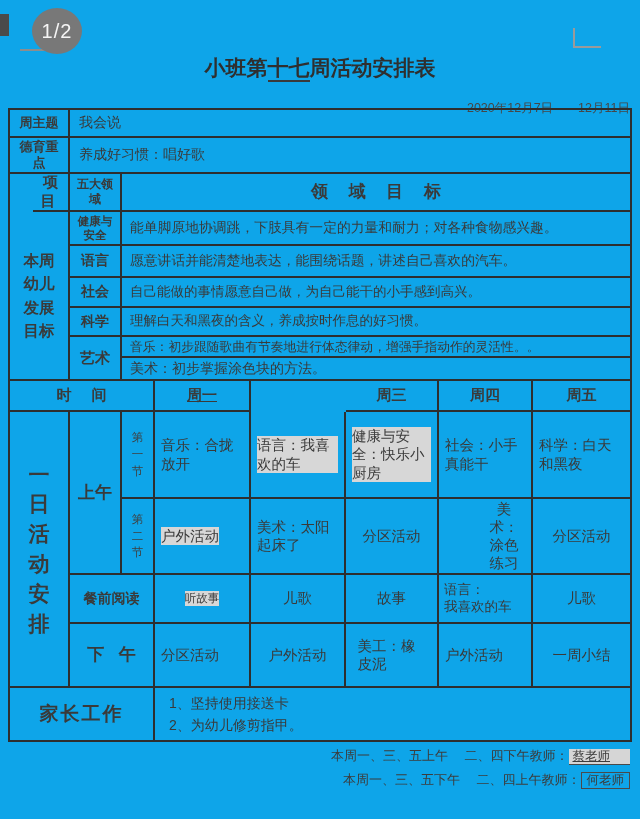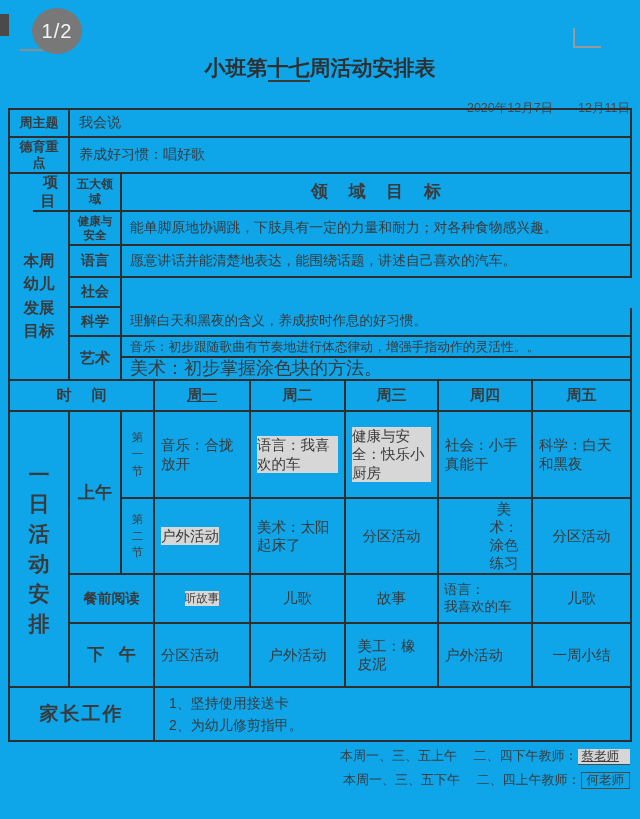--- a/index.html
+++ b/index.html
@@ -60,21 +60,21 @@
   .vlabel-day { font-size:21px; font-weight:bold; line-height:1.42; }
   .vlabel-dev { font-size:15.5px; font-weight:bold; line-height:1.5; }
   .period-label { font-size:11.5px; line-height:1.45; color:#3f3f3f; }
   .parent-items { font-size:14px; line-height:1.6; text-align:left; }
   .parent-label { font-size:19px; font-weight:bold; letter-spacing:2px; }
   
   .footer {
     position:absolute; right:10px; top:744px; width:560px;
     text-align:right; font-size:13px; line-height:23px; color:#3c3c3c;
   }
-  .name-hl { background:#d6d6d6; border-bottom:1.5px solid #4a4a4a; padding:0 11px 1px 4px; font-size:12.5px;text-decoration:underline; }
+  .name-hl { background:#d6d6d6; border-bottom:1.5px solid #4a4a4a; padding:0 20px 1px 4px; font-size:12.5px;text-decoration:underline; }
   .name-box { border:1.5px solid #4a4a4a; padding:0 5px 1px 5px; font-size:12.5px; }
 </style>
 </head>
 <body>
 
 <div class="sheet">
 
   <div class="edge-mark"></div>
   <div class="badge-underline"></div>
   <div class="badge">
@@ -109,31 +109,31 @@
 
     <div class="cell bold" style="grid-column:2/3; grid-row:4/5; font-size:11.5px;">
         <span class="wrap3">健康与安全</span>
       </div>
     <div class="cell goal" style="grid-column:3/9; grid-row:4/5; font-size:13.8px;">能单脚原地协调跳，下肢具有一定的力量和耐力；对各种食物感兴趣。</div>
 
     <div class="cell bold" style="grid-column:2/3; grid-row:5/6;">语言</div>
     <div class="cell goal" style="grid-column:3/9; grid-row:5/6; font-size:13.8px;">愿意讲话并能清楚地表达，能围绕话题，讲述自己喜欢的汽车。</div>
 
     <div class="cell bold" style="grid-column:2/3; grid-row:6/7;">社会</div>
+    <div class="cell goal" style="grid-column:3/9; grid-row:6/7;">自己能做的事情愿意自己做，为自己能干的小手感到高兴。</div>
 
     <div class="cell bold" style="grid-column:2/3; grid-row:7/8;">科学</div>
     <div class="cell goal" style="grid-column:3/9; grid-row:7/8;">理解白天和黑夜的含义，养成按时作息的好习惯。</div>
 
     <div class="cell bold" style="grid-column:2/3; grid-row:8/10; font-size:15px;">艺术</div>
     <div class="cell goal" style="grid-column:3/9; grid-row:8/9; font-size:12.8px;">音乐：初步跟随歌曲有节奏地进行体态律动，增强手指动作的灵活性。。</div>
-    <div class="cell goal" style="grid-column:3/9; grid-row:9/10; font-size:18px;text-align:center;">美术：初步掌握涂色块的方法。</div>
+    <div class="cell goal" style="grid-column:3/9; grid-row:9/10; font-size:14px;text-align:center;">美术：初步掌握涂色块的方法。</div>
 
     <div class="cell bold sp1" style="grid-column:1/4; grid-row:10/11; font-size:15px;">时 间</div>
     <div class="cell bold" style="grid-column:4/5; grid-row:10/11; font-size:15px;text-decoration:underline;">周一</div>
-    <div class="cell bold" style="grid-column:5/6; grid-row:10/11; font-size:15px;">周二</div>
     <div class="cell bold" style="grid-column:6/7; grid-row:10/11; font-size:15px;">周三</div>
     <div class="cell bold" style="grid-column:7/8; grid-row:10/11; font-size:15px;">周四</div>
     <div class="cell bold" style="grid-column:8/9; grid-row:10/11; font-size:15px;">周五</div>
 
     <div class="cell" style="grid-column:1/2; grid-row:11/15;">
         <span class="vchar vlabel-day">一日活动安排</span>
       </div>
 
     <div class="cell bold" style="grid-column:2/3; grid-row:11/13; font-size:17px;">上午</div>
     <div class="cell" style="grid-column:3/4; grid-row:11/12;">

